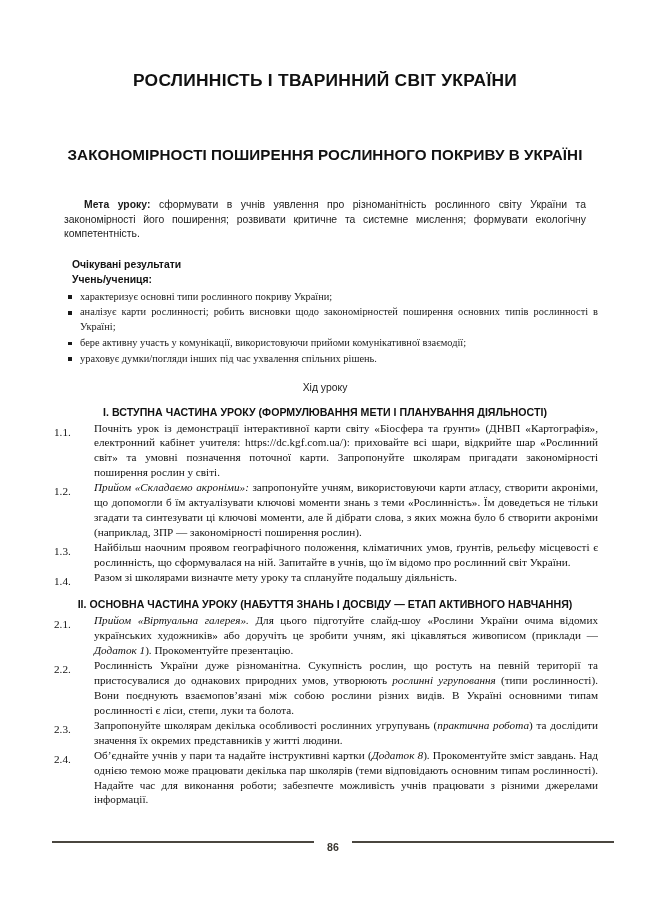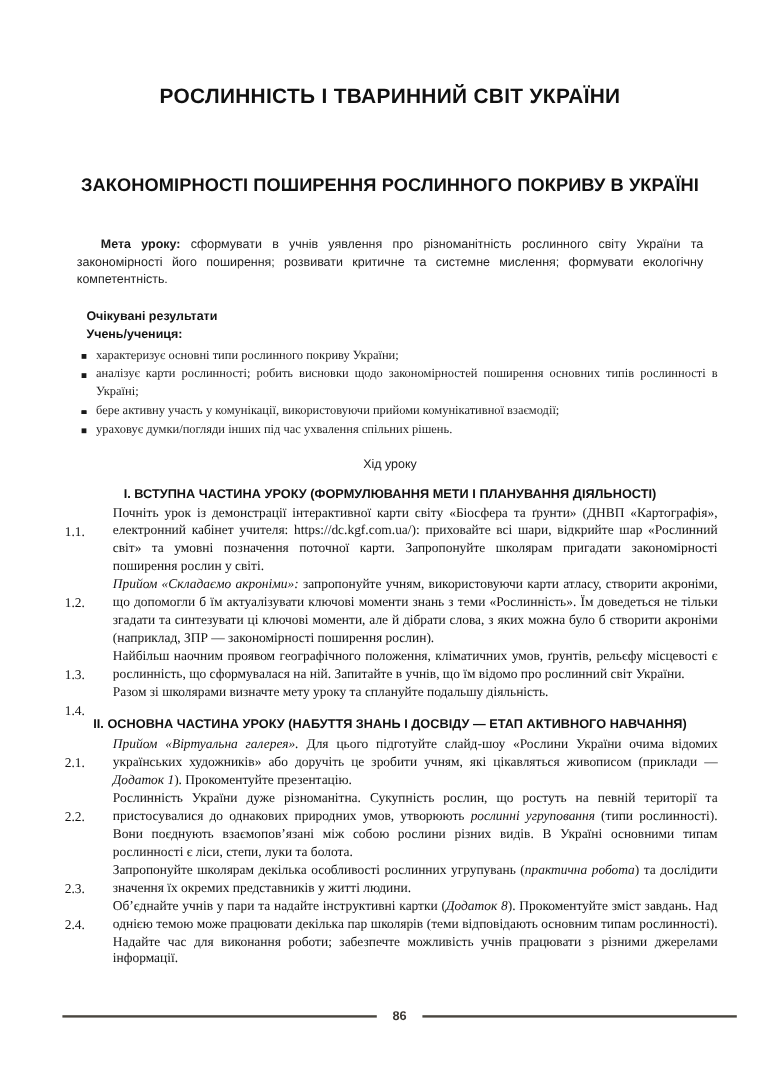--- a/index.html
+++ b/index.html
@@ -137,40 +137,40 @@
     font-size: 11.2px;
     line-height: 1.335;
     text-align: justify;
     text-justify: inter-word;
     color: #121212;
     margin-bottom: 0px;
   }
   ol.steps > li .num {
     position: absolute;
     left: 2px;
-    top: 16px;
+    top: 4px;
     width: 34px;
     font-family: "Liberation Serif", "DejaVu Serif", serif;
     font-size: 11.2px;
     line-height: 1.335;
     text-align: left;
     color: #121212;
   }
   em.it {
     font-style: italic;
   }
 
   
   .footer {
     position: absolute;
     left: 52px;
     right: 36px;
     bottom: 47px;
     display: flex;
-    align-items: center;
+    align-items: flex-start;
     gap: 10px;
     margin-top: 20px;
   }
   .footer .rule {
     flex: 1 1 auto;
     height: 1.6px;
     background: #4a463f;
   }
   .footer .pageno {
     font-family: "Liberation Sans", "DejaVu Sans", sans-serif;

